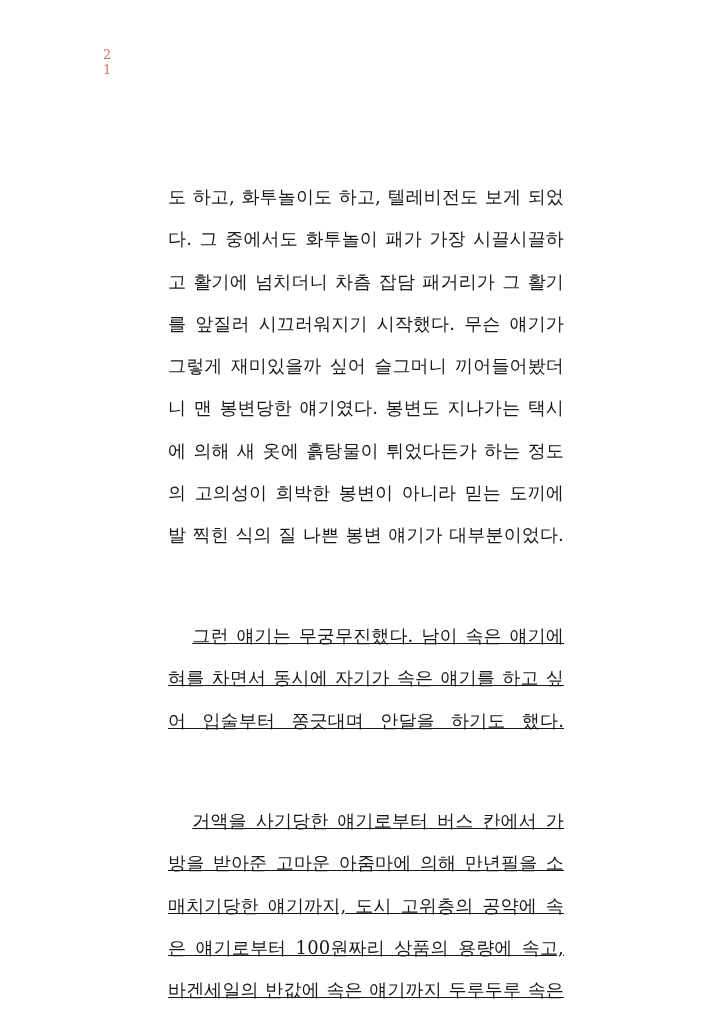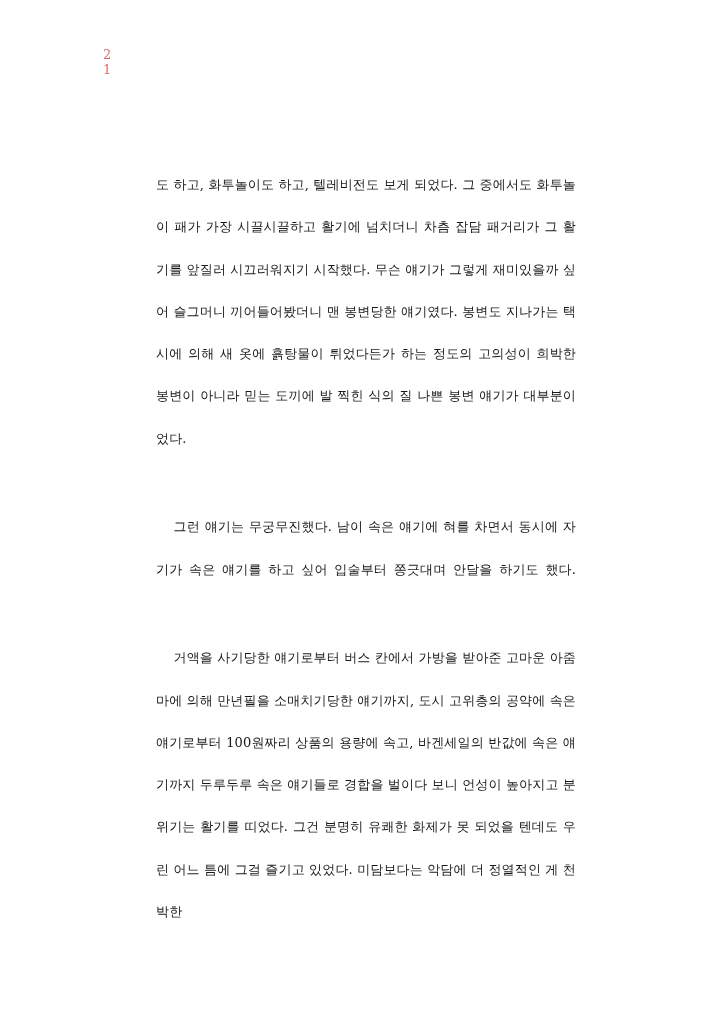--- a/index.html
+++ b/index.html
@@ -44,36 +44,37 @@
 
   
   .textblock {
     position: absolute;
     left: 152px;
     top: 160px;
     width: 428px;
   }
 
   .para {
-    margin: 4px;
+    margin: 16px;
     color: #16181a;
     font-family: "DejaVu Serif", "Liberation Serif", serif;
-    font-size: 13px;
+    font-size: 18px;
     line-height: 42.3px;
     text-align: justify;
     text-justify: inter-character;
     word-break: break-all;
     letter-spacing: 0.15px;
     text-indent: 0;
   }
   .para.indent {
     text-indent: 1.35em;
   }
   .para + .para {
     margin-top: 0;
+    text-decoration: underline;
   }
   
   .para::after {
     content: "";
     display: inline-block;
     width: 100%;
   }
   .para.last-natural::after {
     display: none;
   }

